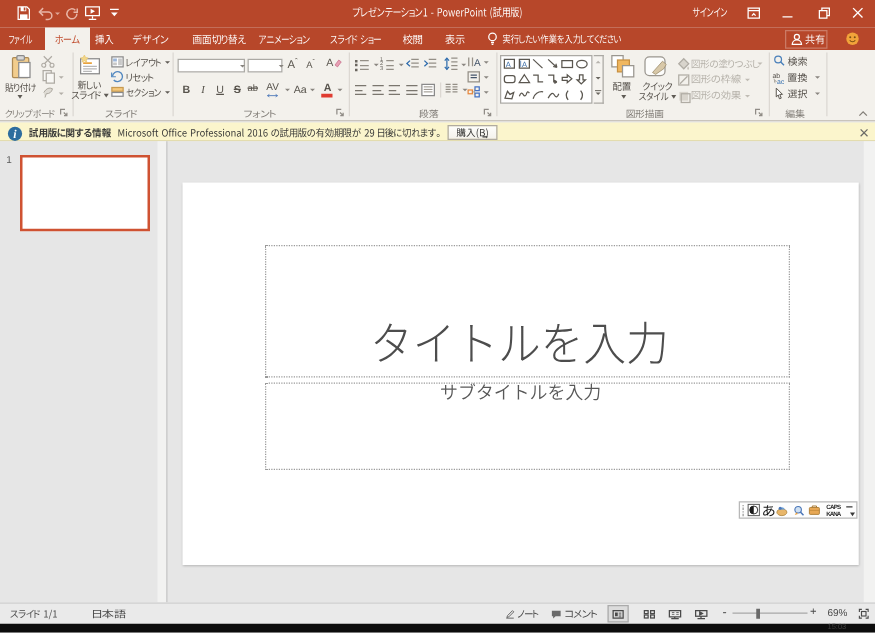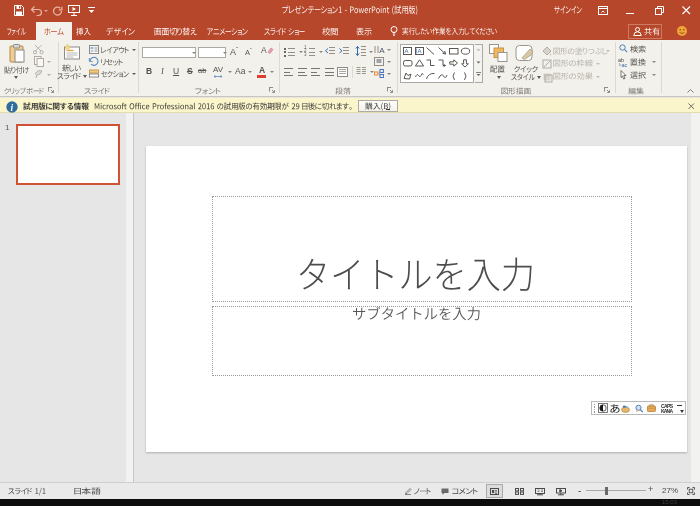--- a/index.html
+++ b/index.html
@@ -1115,21 +1115,21 @@
       <g fill="none" stroke="#4a4a4a">
         <rect x="0.5" y="0.5" width="9" height="4.5"></rect>
         <path d="M2 6.8 h6 M4.8 5 v1.8"></path>
         <path d="M3.8 1.5 L6 2.8 3.8 4 z" fill="#4a4a4a"></path>
       </g>
     </svg>
 <div class="lib" style="position:absolute;left:578px;top:485px;font-size:10px;color:#4a4a4a">-</div>
 <div style="position:absolute;left:586px;top:490px;width:60px;height:1px;background:#a8a8a8"></div>
 <div style="position:absolute;left:605px;top:486.5px;width:3px;height:8px;background:#6a6a6a"></div>
 <div class="lib" style="position:absolute;left:648px;top:484.5px;font-size:9px;color:#4a4a4a">+</div>
-<div class="lib" style="position:absolute;left:662px;top:486.5px;font-size:8px;color:#4a4a4a">27%</div>
+<div class="lib" style="position:absolute;left:662px;top:486.5px;font-size:8px;color:#4a4a4a">69%</div>
 <svg style="position:absolute;left:687.0px;top:487.0px;overflow:visible" width="8" height="8" viewBox="0 0 8 8">
       <g fill="none" stroke="#4a4a4a" stroke-width="0.9">
         <path d="M0.5 2.5 v-2 h2 M5.5 0.5 h2 v2 M7.5 5.5 v2 h-2 M2.5 7.5 h-2 v-2"></path>
         <rect x="2.2" y="2.2" width="3.6" height="3.6"></rect>
       </g>
     </svg>
 <div style="position:absolute;left:0;top:499px;width:700px;height:7px;background:#0c0c0c"></div>
 <div class="lib" style="position:absolute;left:662px;top:499px;font-size:6px;color:#3c3c3c">15:03</div>
 </div>
 </body></html>

